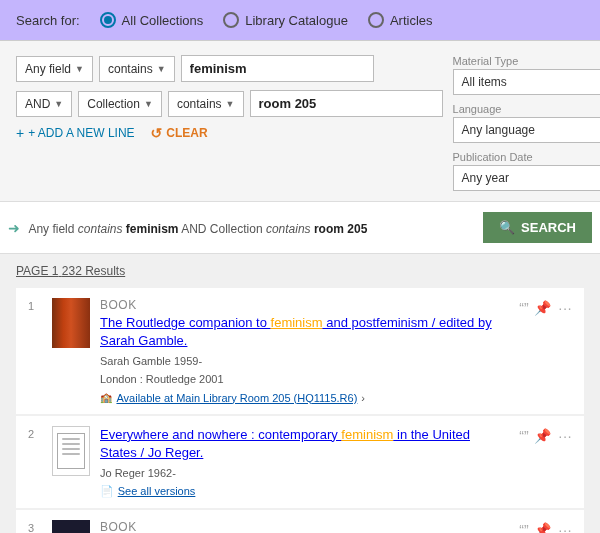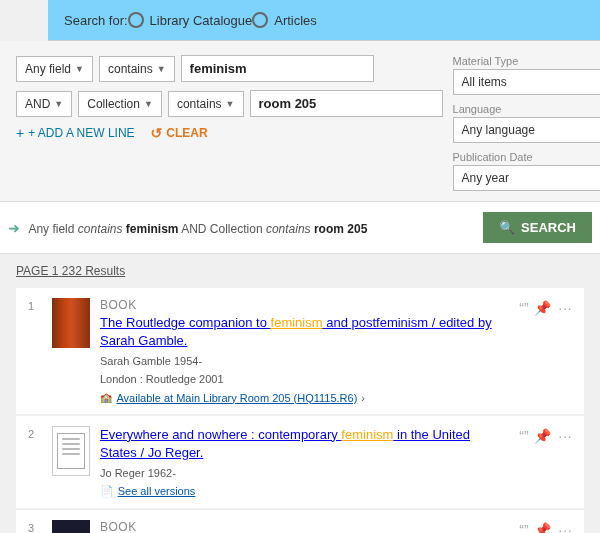--- a/index.html
+++ b/index.html
@@ -1,25 +1,25 @@
 <!DOCTYPE html>
 <html><head>
   <meta charset="utf-8">
   <style>
     * { box-sizing: border-box; margin: 0; padding: 0; }
     body { font-family: Arial, sans-serif; font-size: 13px; background: #f0f0f0; width: 600px; }
 
     
     .search-for-bar {
-      background: #7dd3fc;
+      background: #c4b5fd;
       padding: 12px 16px;
       display: flex;
       align-items: center;
+      gap: 20px;
       border-bottom: 1px solid #ccc;
-      margin-left: 48px;
     }
     .search-for-label { font-size: 13px; color: #333; }
     .radio-option { display: flex; align-items: center; gap: 6px; cursor: pointer; font-size: 13px; color: #333; }
     .radio-circle {
       width: 16px; height: 16px; border-radius: 50%; border: 2px solid #666;
       display: flex; align-items: center; justify-content: center;
     }
     .radio-circle.selected { border-color: #0077aa; }
     .radio-circle.selected::after {
       content: ''; width: 8px; height: 8px; border-radius: 50%; background: #0077aa;
@@ -196,20 +196,24 @@
 
     .plus-icon { color: #0077aa; font-size: 14px; }
     .refresh-icon { color: #e07820; font-size: 14px; }
   </style>
 </head>
 <body>
 
 <div class="search-for-bar">
   <span class="search-for-label">Search for:</span>
   <label class="radio-option">
+    <div class="radio-circle selected"></div>
+    <span>All Collections</span>
+  </label>
+  <label class="radio-option">
     <div class="radio-circle"></div>
     <span>Library Catalogue</span>
   </label>
   <label class="radio-option">
     <div class="radio-circle"></div>
     <span>Articles</span>
   </label>
 </div>
 
 <div class="search-form">
@@ -284,21 +288,21 @@
     <div class="result-number">1</div>
     <div class="result-thumb">
       <div class="thumb-book-cover"></div>
     </div>
     <div class="result-content">
       <div class="result-type">BOOK</div>
       <div class="result-title">
         <a href="#">The Routledge companion to <span class="highlight">feminism</span> and postfeminism / edited by Sarah Gamble.</a>
       </div>
       <div class="result-meta">
-        <span>Sarah Gamble 1954-</span><br>
+        <span>Sarah Gamble 1959-</span><br>
         <span>London : Routledge 2001</span>
       </div>
       <div class="result-availability">
         <span class="avail-icon">🏫</span>
         <a class="avail-link" href="#">Available at Main Library Room 205 (HQ1115.R6)</a>
         <span> ›</span>
       </div>
     </div>
     <div class="result-actions">
       <button class="action-icon" title="Cite">“”</button>

